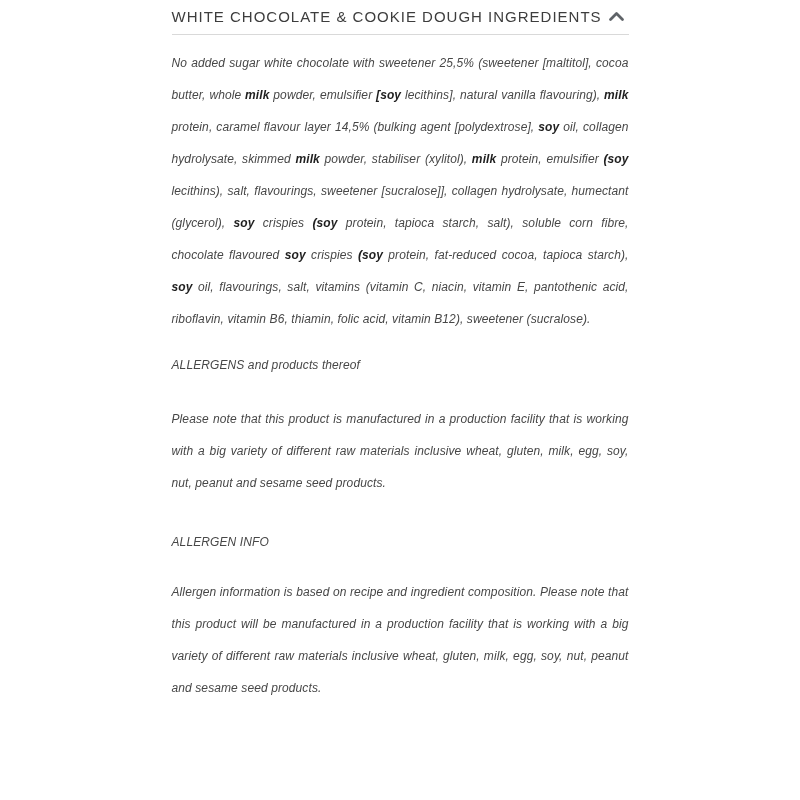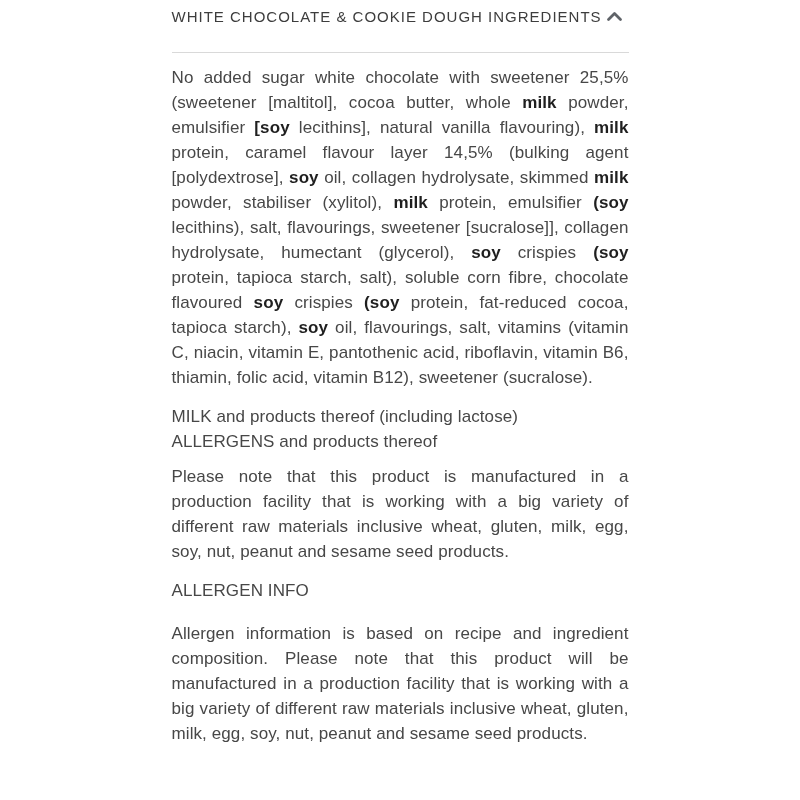--- a/index.html
+++ b/index.html
@@ -1,36 +1,36 @@
 <!DOCTYPE html>
 <html><head>
 <meta charset="utf-8">
 <style>
   * { margin:0; padding:0; box-sizing:border-box; }
   html,body { width:800px; height:800px; overflow:hidden; background:#ffffff;
               font-family:"Liberation Sans", sans-serif; }
   .col { width:457px; margin:0 auto; padding-top:8px; }
 
-  .acc-header { display:flex; justify-content:flex-start; align-items:center;
-                padding-bottom:27px; border-bottom:1px solid #d9d9d9; cursor:pointer; }
+  .acc-header { display:flex; justify-content:space-between; align-items:center;
+                padding-bottom:9px; border-bottom:1px solid #d9d9d9; cursor:pointer; }
   .acc-title { font-size:15px; font-weight:400; letter-spacing:1px; color:#3d3d3d;
                text-transform:uppercase; }
   .chev { display:flex; align-items:center; padding:2px 4px; background:none; border:none; cursor:pointer; }
   .chev svg { display:block; }
 
-  .body-text { font-size:17px; line-height:25px; color:#474747;
+  .body-text { font-style:italic; font-size:12px; line-height:32px; color:#474747;
                letter-spacing:0.1px; }
   .just { text-align:justify; text-align-last:left; }
   .b { font-weight:700; color:#1f1f1f; }
 
   .ingredients { margin-top:12px; }
   .sec-heading { margin-top:36px; }
   .allergen-items { margin-top:14px; }
-  .note { margin-top:10px; }
-  .info-heading { margin-top:14px; }
+  .note { margin-top:22px; }
+  .info-heading { margin-top:27px; }
   .info-text { margin-top:18px; }
 </style>
 </head>
 <body>
 
 <div class="col">
 
   <div class="acc-header">
     <div class="acc-title">WHITE CHOCOLATE &amp; COOKIE DOUGH INGREDIENTS</div>
     <button class="chev">
@@ -39,21 +39,20 @@
           <path d="M2.5 8.5 L8.5 2.5 L14.5 8.5" fill="none" stroke="#5f6368" stroke-width="2.8" stroke-linecap="round" stroke-linejoin="round"></path>
         </svg>
       </span>
     </button>
   </div>
 
   <p class="body-text just ingredients"><span>No added sugar white chocolate with sweetener 25,5% (sweetener [maltitol], cocoa butter, whole </span><span class="b">milk</span><span> powder, emulsifier </span><span class="b">[soy</span><span> lecithins], natural vanilla flavouring), </span><span class="b">milk</span><span> protein, caramel flavour layer 14,5% (bulking agent [polydextrose], </span><span class="b">soy</span><span> oil, collagen hydrolysate, skimmed </span><span class="b">milk</span><span> powder, stabiliser (xylitol), </span><span class="b">milk</span><span> protein, emulsifier </span><span class="b">(soy</span><span> lecithins), salt, flavourings, sweetener [sucralose]], collagen hydrolysate, humectant (glycerol), </span><span class="b">soy</span><span> crispies </span><span class="b">(soy</span><span> protein, tapioca starch, salt), soluble corn fibre, chocolate flavoured </span><span class="b">soy</span><span> crispies </span><span class="b">(soy</span><span> protein, fat-reduced cocoa, tapioca starch), </span><span class="b">soy</span><span> oil, flavourings, salt, vitamins (vitamin C, niacin, vitamin E, pantothenic acid, riboflavin, vitamin B6, thiamin, folic acid, vitamin B12), sweetener (sucralose).</span></p>
 
 
   <div class="body-text allergen-items">
-    <div>MILK and products thereof (including lactose)</div>
     <div>ALLERGENS and products thereof</div>
   </div>
 
   <p class="body-text just note">Please note that this product is manufactured in a production facility that is working with a big variety of different raw materials inclusive wheat, gluten, milk, egg, soy, nut, peanut and sesame seed products.</p>
 
   <p class="body-text info-heading">ALLERGEN INFO</p>
 
   <p class="body-text just info-text">Allergen information is based on recipe and ingredient composition. Please note that this product will be manufactured in a production facility that is working with a big variety of different raw materials inclusive wheat, gluten, milk, egg, soy, nut, peanut and sesame seed products.</p>
 
 </div>

